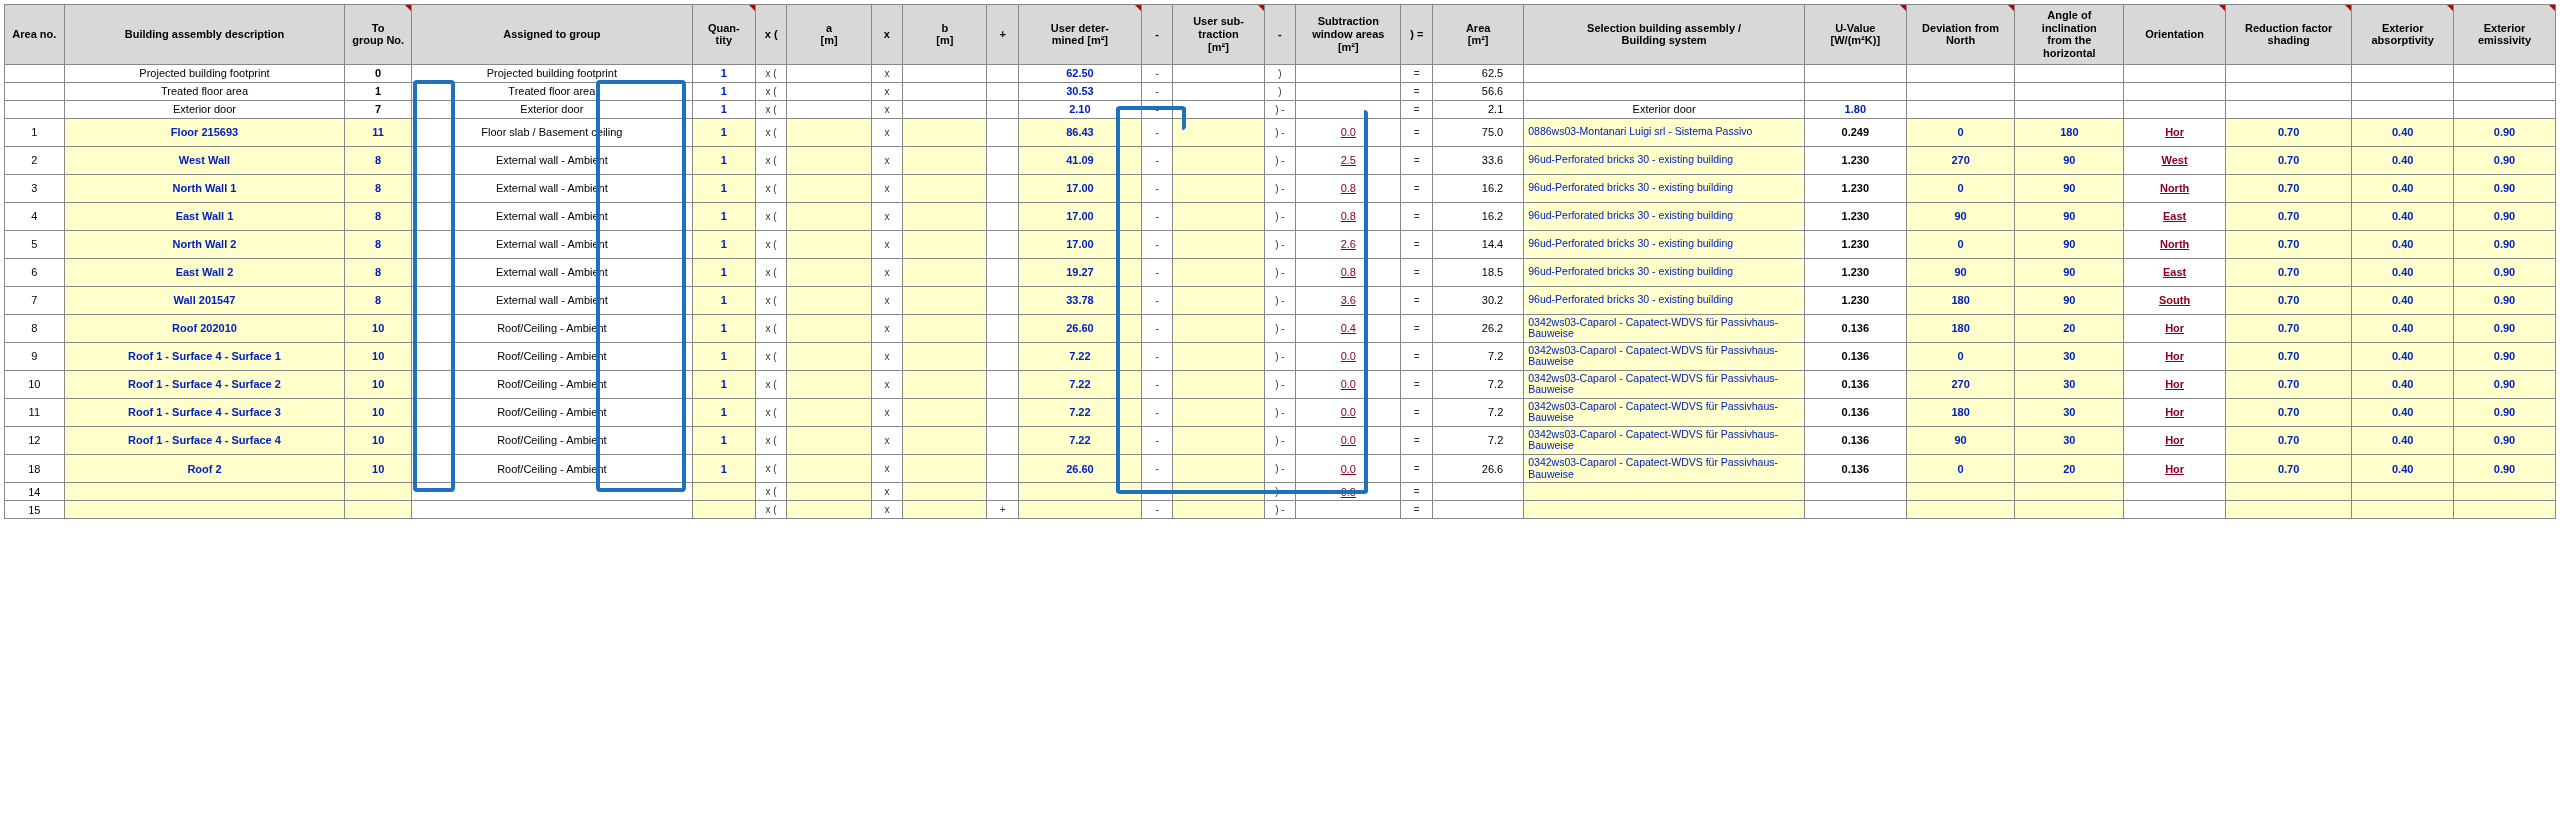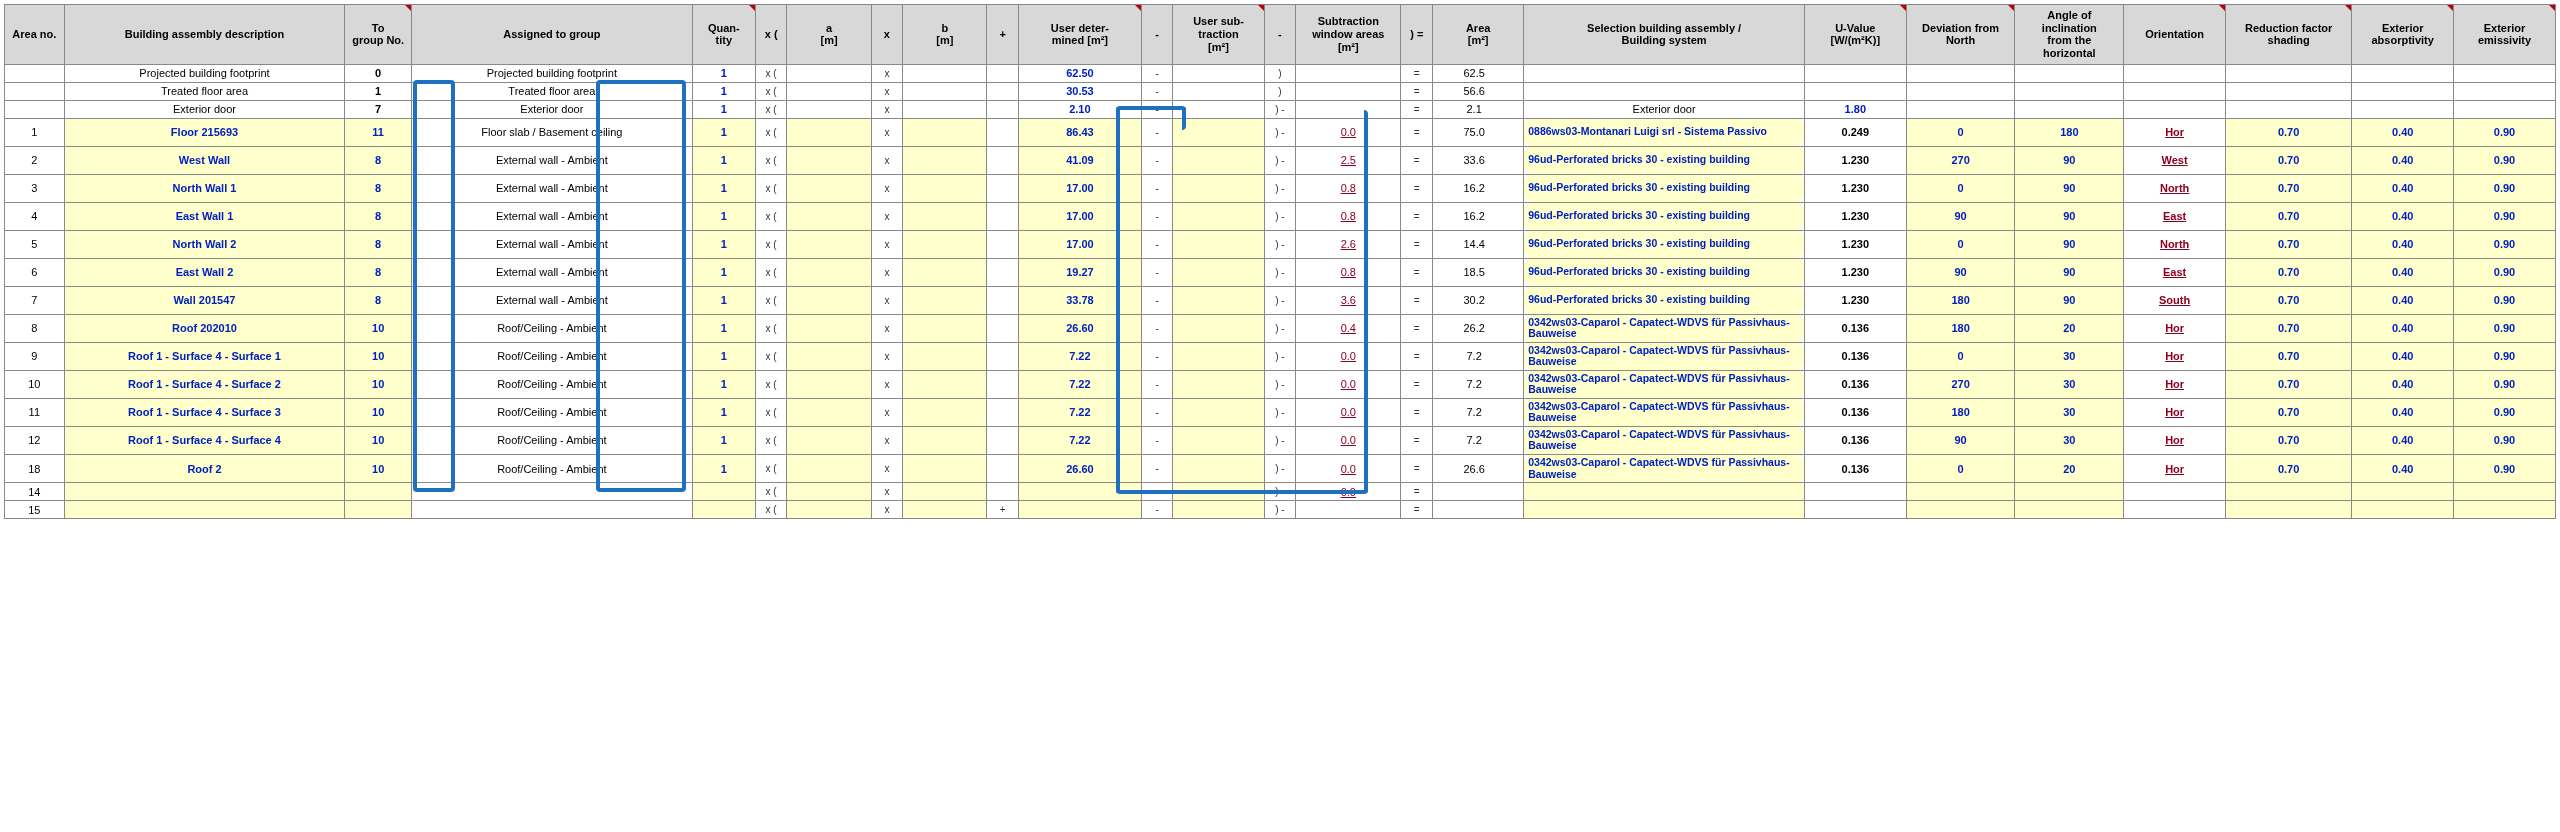--- a/index.html
+++ b/index.html
@@ -43,24 +43,24 @@
   .sort-cell {
     color: #0020c0;
     text-align: left !important;
     font-weight: normal !important;
     padding-left: 8px !important;
     font-size: 12px;
   }
   .blank-head { background: #d8d8d8; }
   td { text-align: center; }
   td.left { text-align: center; padding-left: 4px; }
-  td.right { padding-right: 12px; margin-left: 43px; }
+  td.right { text-align: right; padding-right: 20px; margin-left: 43px; }
   .ylw { background: #ffffcc; }
   .blue-txt  { color: #0020c0; font-weight: bold; }
-  .blue-link { color: #0020c0; font-weight: bold; white-space: normal; line-height: 1.1; font-size: 10.5px; border-radius: 9px;}
+  .blue-link { color: #0020c0; font-weight: normal; white-space: normal; line-height: 1.1; font-size: 10.5px; border-radius: 9px;}
   .maroon { color: #8b0020; text-decoration: underline; }
   .bold { font-weight: bold; }
   .sep { font-size: 10px; color: #333; }
   tbody td.assembly { white-space: normal; text-align:left; padding:2px 4px; }
   .tri { position:absolute; top:0; right:0; width:0; height:0;
          border-left:6px solid transparent; border-top:6px solid #c00000; }
   .hrow td { height: 28px; }
   
   .hbox { position: fixed; border: 4px solid #1f70c1; border-radius: 4px;
           pointer-events: none; z-index: 50; }

